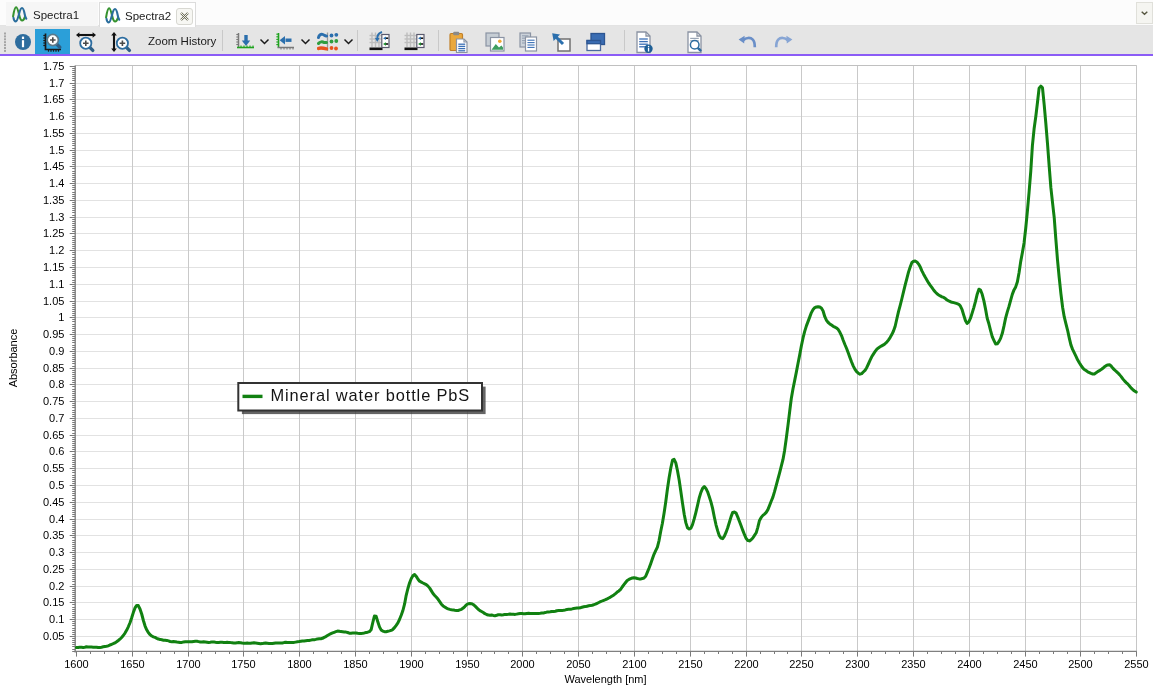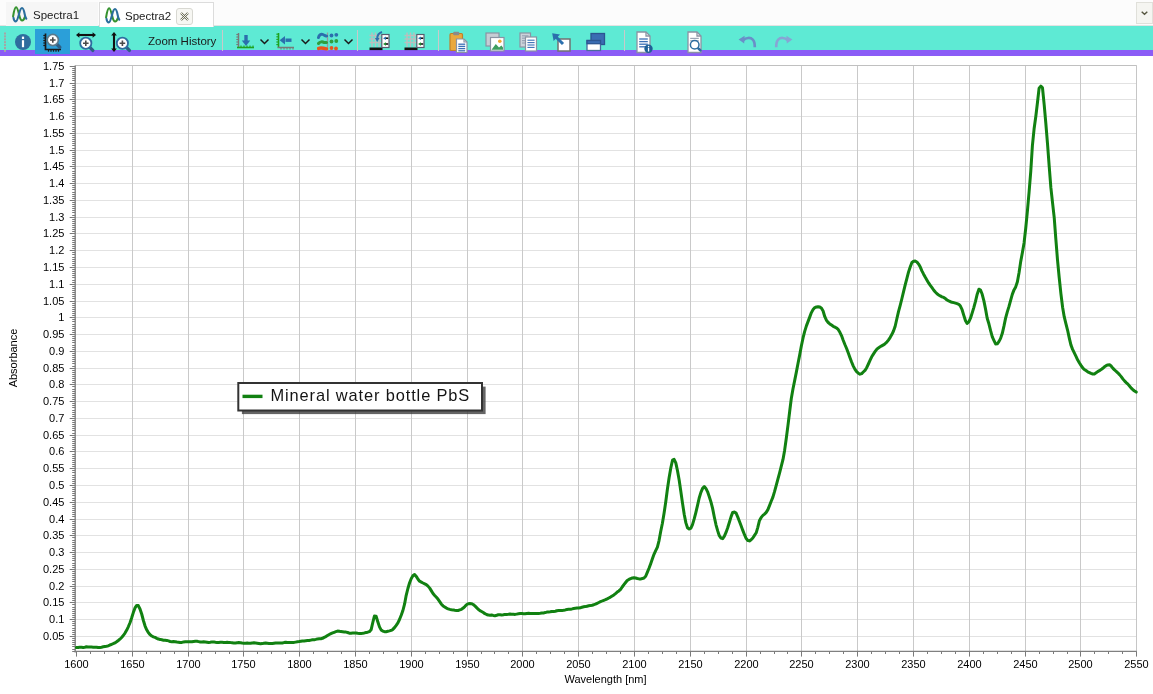--- a/index.html
+++ b/index.html
@@ -1,27 +1,27 @@
 <!DOCTYPE html>
 <html><head><meta charset="utf-8">
 <style>
 html,body{margin:0;padding:0;width:1153px;height:694px;overflow:hidden;background:#fff;
 font-family:"Liberation Sans",sans-serif;}
 .tabstrip{position:absolute;left:0;top:0;width:1153px;height:26px;background:#fcfcfc;}
 .bline{position:absolute;left:0;top:25px;width:1153px;height:1px;background:#e3e3e3;}
 .tab1{position:absolute;left:6px;top:2px;width:92px;height:24px;background:#f6f6f6;text-align:right;}
-.tab2{position:absolute;left:99px;top:2px;width:115px;height:25px;background:#ffffff;
+.tab2{position:absolute;left:99px;top:2px;width:97px;height:25px;background:#ffffff;
 border:1px solid #dcdcdc;border-bottom:none;box-sizing:border-box;z-index:2;}
 .tabtext{position:absolute;top:7px;font-size:11.5px;color:#1a1a1a;white-space:nowrap;}
 .closebox{position:absolute;left:76px;top:5px;width:15px;height:15px;border:1px solid #d8d8d2;
 border-radius:3px;background:#f7f7f3;}
 .chevbox{position:absolute;left:1136px;top:2px;width:17px;height:22px;border:1px solid #e0e0da;
 background:#f5f5f1;box-sizing:border-box;}
-.toolbar{position:absolute;left:0;top:26px;width:1153px;height:30px;background:#5eead4;
-border-bottom:6px solid #8b5cf6;box-sizing:border-box;}
+.toolbar{position:absolute;left:0;top:26px;width:1153px;height:30px;background:#e5e5e5;
+border-bottom:2px solid #8b5cf6;box-sizing:border-box;}
 .zh{position:absolute;left:148px;top:9px;font-size:11.5px;color:#1a1a1a;white-space:nowrap;}
 .sep{position:absolute;top:4px;width:1px;height:21px;background:#c9c9c9;}
 .selbtn{position:absolute;left:35px;top:3px;width:35px;height:25px;background:#2b9fd9;}
 .chart{position:absolute;left:0;top:56px;width:1153px;height:638px;}
 .tl{font-size:11px;fill:#000000;font-family:"Liberation Sans",sans-serif;}
 .atitle{font-size:11px;fill:#000000;font-family:"Liberation Sans",sans-serif;}
 .lgtext{font-size:16.4px;fill:#141414;font-family:"Liberation Sans",sans-serif;letter-spacing:0.88px;}
 </style></head>
 <body>
 <div class="tabstrip">

